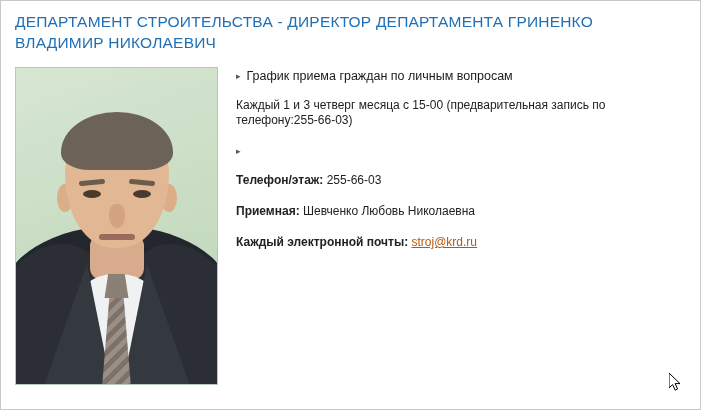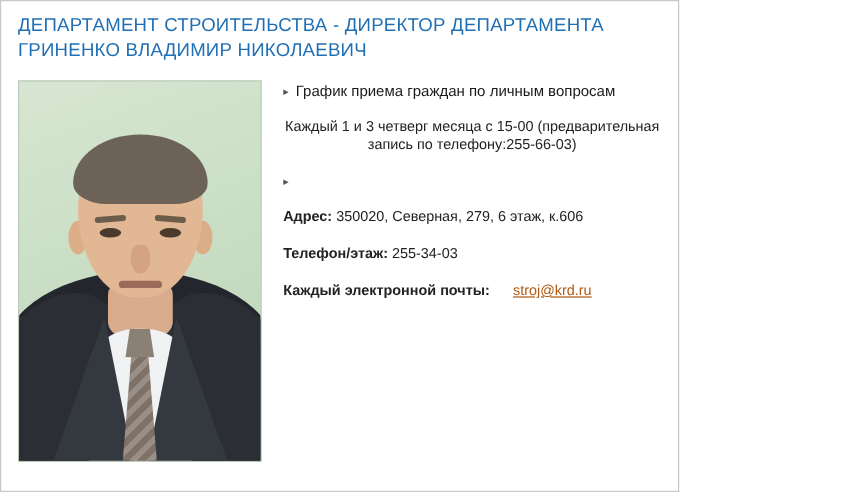--- a/index.html
+++ b/index.html
@@ -5,21 +5,21 @@
   html, body {
     margin: 0;
     padding: 0;
     background: #ffffff;
   }
   body {
     font-family: "Liberation Sans", sans-serif;
   }
   .page {
     position: relative;
-    width: 566px;
+    width: 701px;
     height: 410px;
     box-sizing: border-box;
     background: #ffffff;
     border: 1px solid #c8c8c8;
     overflow: hidden;
   }
   .title {
     color: #1f6fb5;
     font-size: 15.5px;
     font-weight: normal;
@@ -224,35 +224,33 @@
     color: #555555;
     font-size: 9px;
     line-height: 15px;
     margin-right: 6px;
   }
   .para {
     font-size: 12px;
     color: #222222;
     line-height: 15px;
     margin: 0 0 16px 0;
-    text-align: center;
   }
   .field {
     font-size: 12px;
     color: #222222;
     line-height: 15px;
     margin: 0 0 16px 0;
   }
   .field b {
     font-weight: bold;
   }
   .email-link {
     color: #b05a14;
     text-decoration: underline;
-    margin-left: 16px;
   }
   .cursor {
     position: absolute;
     left: 668px;
     top: 372px;
     width: 12px;
     height: 19px;
   }
 </style>
 </head>
@@ -294,28 +292,28 @@
         <span class="arrow">▸</span>
         <span>График приема граждан по личным вопросам</span>
       </div>
 
       <p class="para">Каждый 1 и 3 четверг месяца с 15-00 (предварительная запись по телефону:255-66-03)</p>
 
       <div class="section-head">
         <span class="arrow">▸</span>
       </div>
 
+
       <p class="field">
-        <b>Адрес:</b><span> 350020, Северная, 279, 6 этаж, к.606</span>
+        <b>Телефон/этаж:</b><span> 255-66-03</span>
       </p>
 
       <p class="field">
-        <b>Телефон/этаж:</b><span> 255-34-03</span>
+        <b>Приемная:</b><span> Шевченко Любовь Николаевна</span>
       </p>
-
 
       <p class="field">
         <b>Каждый электронной почты:</b>
         <a class="email-link" href="#">stroj@krd.ru</a>
       </p>
 
     </div>
   </div>
 
   <svg class="cursor" viewBox="0 0 12 19">

